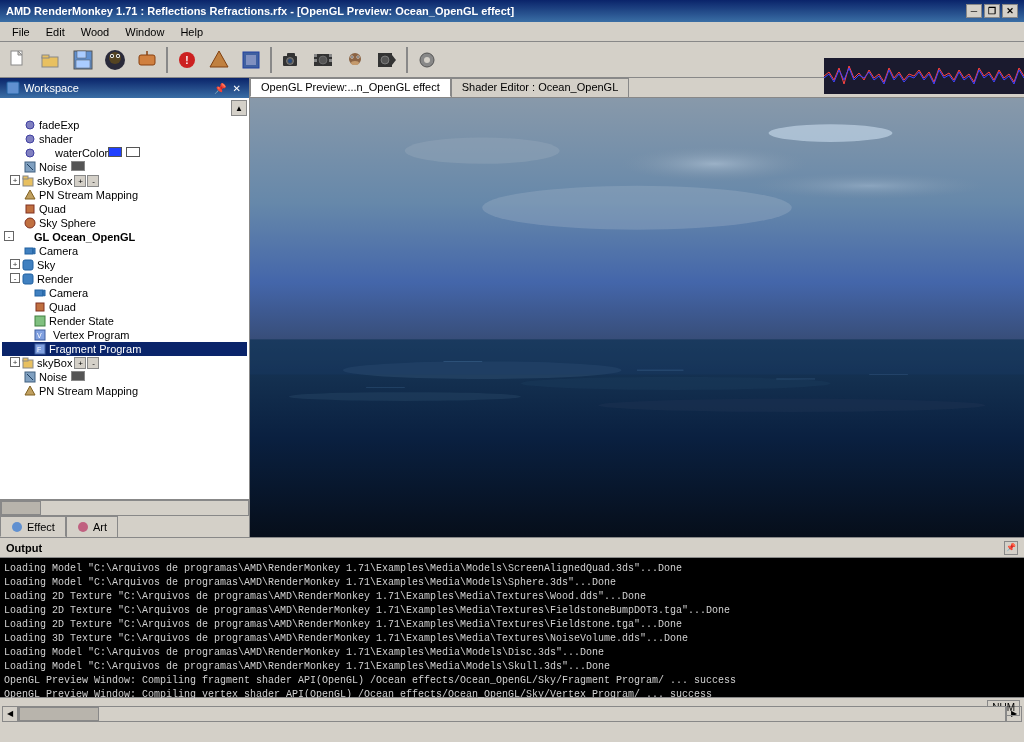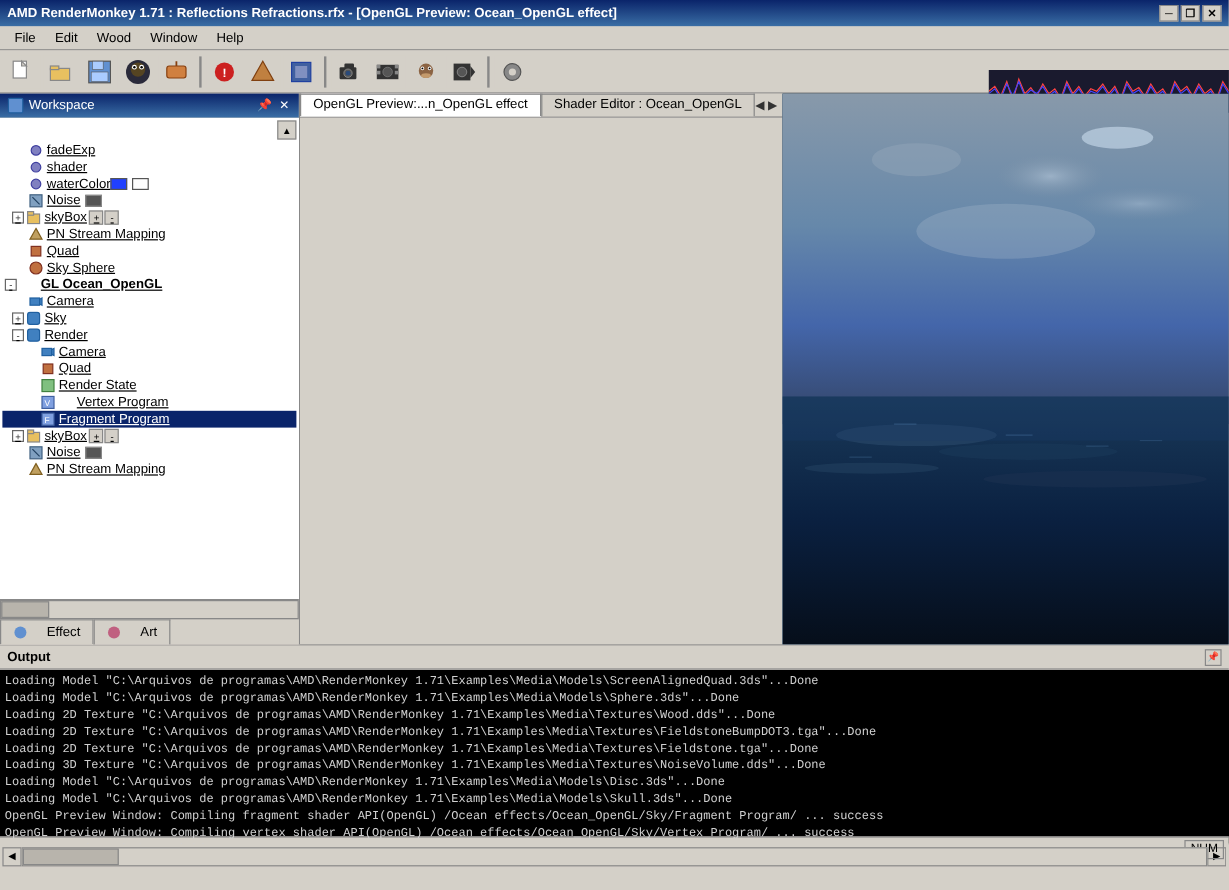--- a/index.html
+++ b/index.html
@@ -101,25 +101,24 @@
     .ws-btn { font-size: 10px; color: white; cursor: pointer; padding: 0 2px; }
     #workspace-tree {
       flex: 1;
       background: white;
       overflow-y: auto;
       padding: 2px;
       font-size: 11px;
     }
     .tree-item {
       display: flex;
-      align-items: center;
+      align-items: flex-start;
       padding: 1px 2px;
       cursor: pointer;
       white-space: nowrap;
-      text-decoration: underline;
     }
     .tree-item.selected { background: #0a246a; color: white; }
     .expand-btn { width: 10px; height: 10px; border: 1px solid #666; background: white; color: #333; font-size: 8px; display: inline-flex; align-items: center; justify-content: center; margin-right: 2px; cursor: pointer; }
     .color-swatch { width: 14px; height: 10px; background: #2040ff; display: inline-block; border: 1px solid #555; margin-right: 4px; }
     .color-swatch-white { background: white; }
     .plus-minus { display: inline-flex; gap: 1px; margin-left: 2px; }
     .pm-btn { width: 12px; height: 12px; background: #d4d0c8; border: 1px solid #888; display: flex; align-items: center; justify-content: center; font-size: 8px; cursor: pointer; }
 
     
     #workspace-tabs {
@@ -128,29 +127,29 @@
       background: #d4d0c8;
       height: 22px;
     }
     .ws-tab {
       padding: 2px 10px;
       border: 1px solid #888;
       border-bottom: none;
       background: #d4d0c8;
       cursor: pointer;
       font-size: 11px;
-      display: flex; align-items: center; gap: 16px;
+      display: flex; align-items: center; gap: 4px;
     }
     .ws-tab.active { background: #d4d0c8; border-bottom: 1px solid #d4d0c8; }
 
     
     #right-panel {
       flex: 1;
       display: flex;
-      flex-direction: row;
+      flex-direction: column;
     }
     #preview-tabs {
       display: flex;
       background: #d4d0c8;
       border-bottom: 1px solid #888;
       height: 20px;
     }
     .prev-tab {
       padding: 2px 10px;
       border: 1px solid #888;
@@ -426,21 +425,21 @@
             <circle cx="6" cy="6" r="4" fill="#8080c0" stroke="#4040a0" stroke-width="1"></circle>
           </svg>
         <span style="margin-left:3px;">shader</span>
       </div>
 
       <div class="tree-item">
         <span style="width:20px;display:inline-block;"></span>
         <svg width="12" height="12" viewBox="0 0 12 12">
             <circle cx="6" cy="6" r="4" fill="#8080c0" stroke="#4040a0" stroke-width="1"></circle>
           </svg>
-        <span style="margin-left:3px;">waterColor</span>
+        <span style="margin-left:19px;">waterColor</span>
         <span class="color-swatch"></span>
         <span class="color-swatch color-swatch-white"></span>
       </div>
 
       <div class="tree-item">
         <span style="width:20px;display:inline-block;"></span>
         <svg width="12" height="12" viewBox="0 0 12 12">
             <rect x="1" y="1" width="10" height="10" fill="#80a0c0" stroke="#406080" stroke-width="1"></rect>
             <line x1="3" y1="3" x2="9" y2="9" stroke="#204060" stroke-width="1"></line>
           </svg>
@@ -542,21 +541,21 @@
           </svg>
         <span style="margin-left:3px;">Render State</span>
       </div>
 
       <div class="tree-item">
         <span style="width:30px;display:inline-block;"></span>
         <svg width="12" height="12" viewBox="0 0 12 12">
             <rect x="1" y="1" width="10" height="10" fill="#80a0e0" stroke="#4060a0" stroke-width="1"></rect>
             <text x="3" y="9" font-size="7" fill="white">V</text>
           </svg>
-        <span style="margin-left:18px;">Vertex Program</span>
+        <span style="margin-left:7px;">Vertex Program</span>
       </div>
 
       <div class="tree-item selected">
         <span style="width:30px;display:inline-block;"></span>
         <svg width="12" height="12" viewBox="0 0 12 12">
             <rect x="1" y="1" width="10" height="10" fill="#80a0e0" stroke="#4060a0" stroke-width="1"></rect>
             <text x="3" y="9" font-size="7" fill="white">F</text>
           </svg>
         <span style="margin-left:3px;">Fragment Program</span>
       </div>

